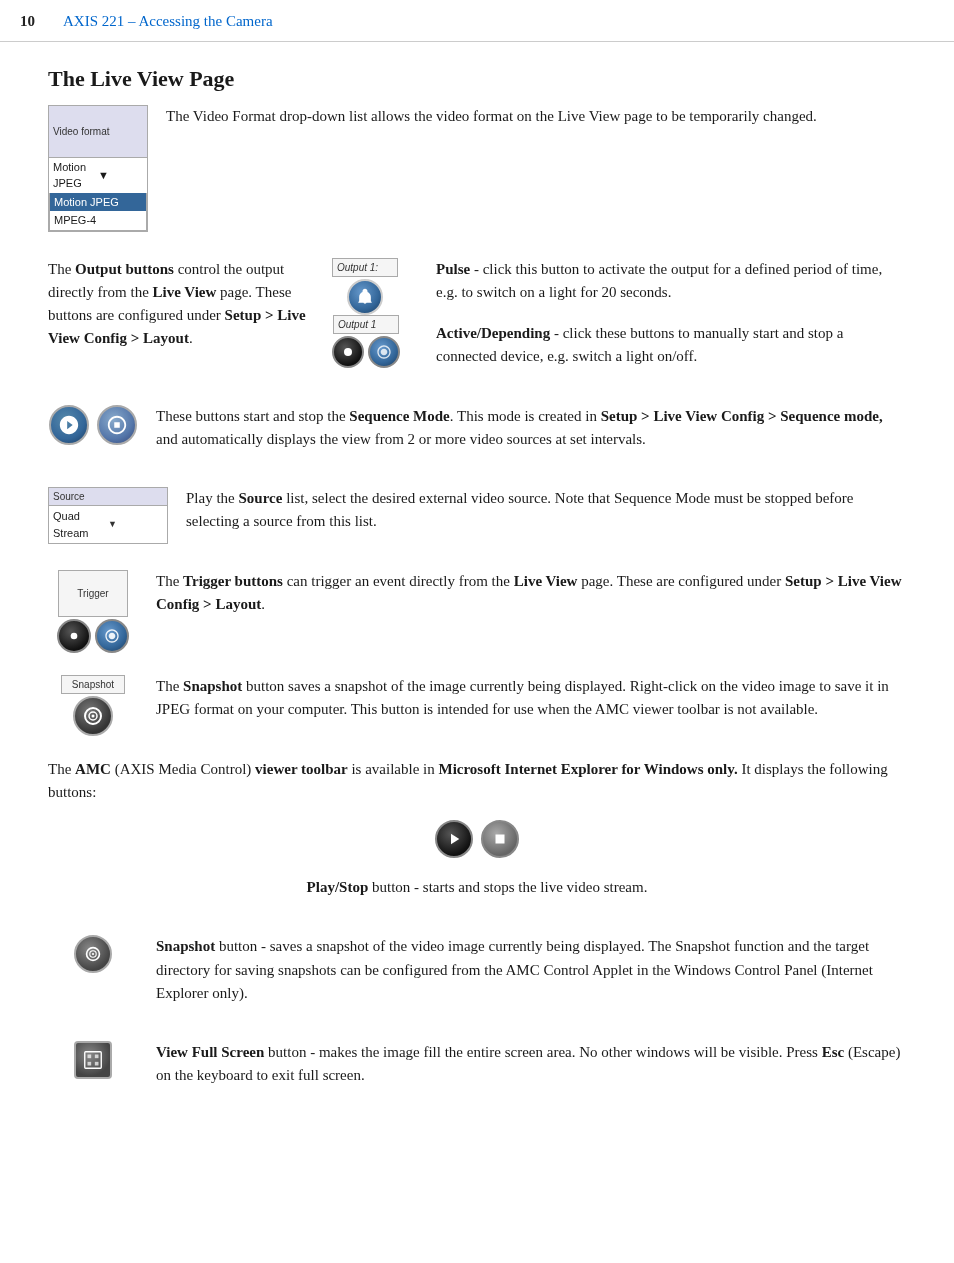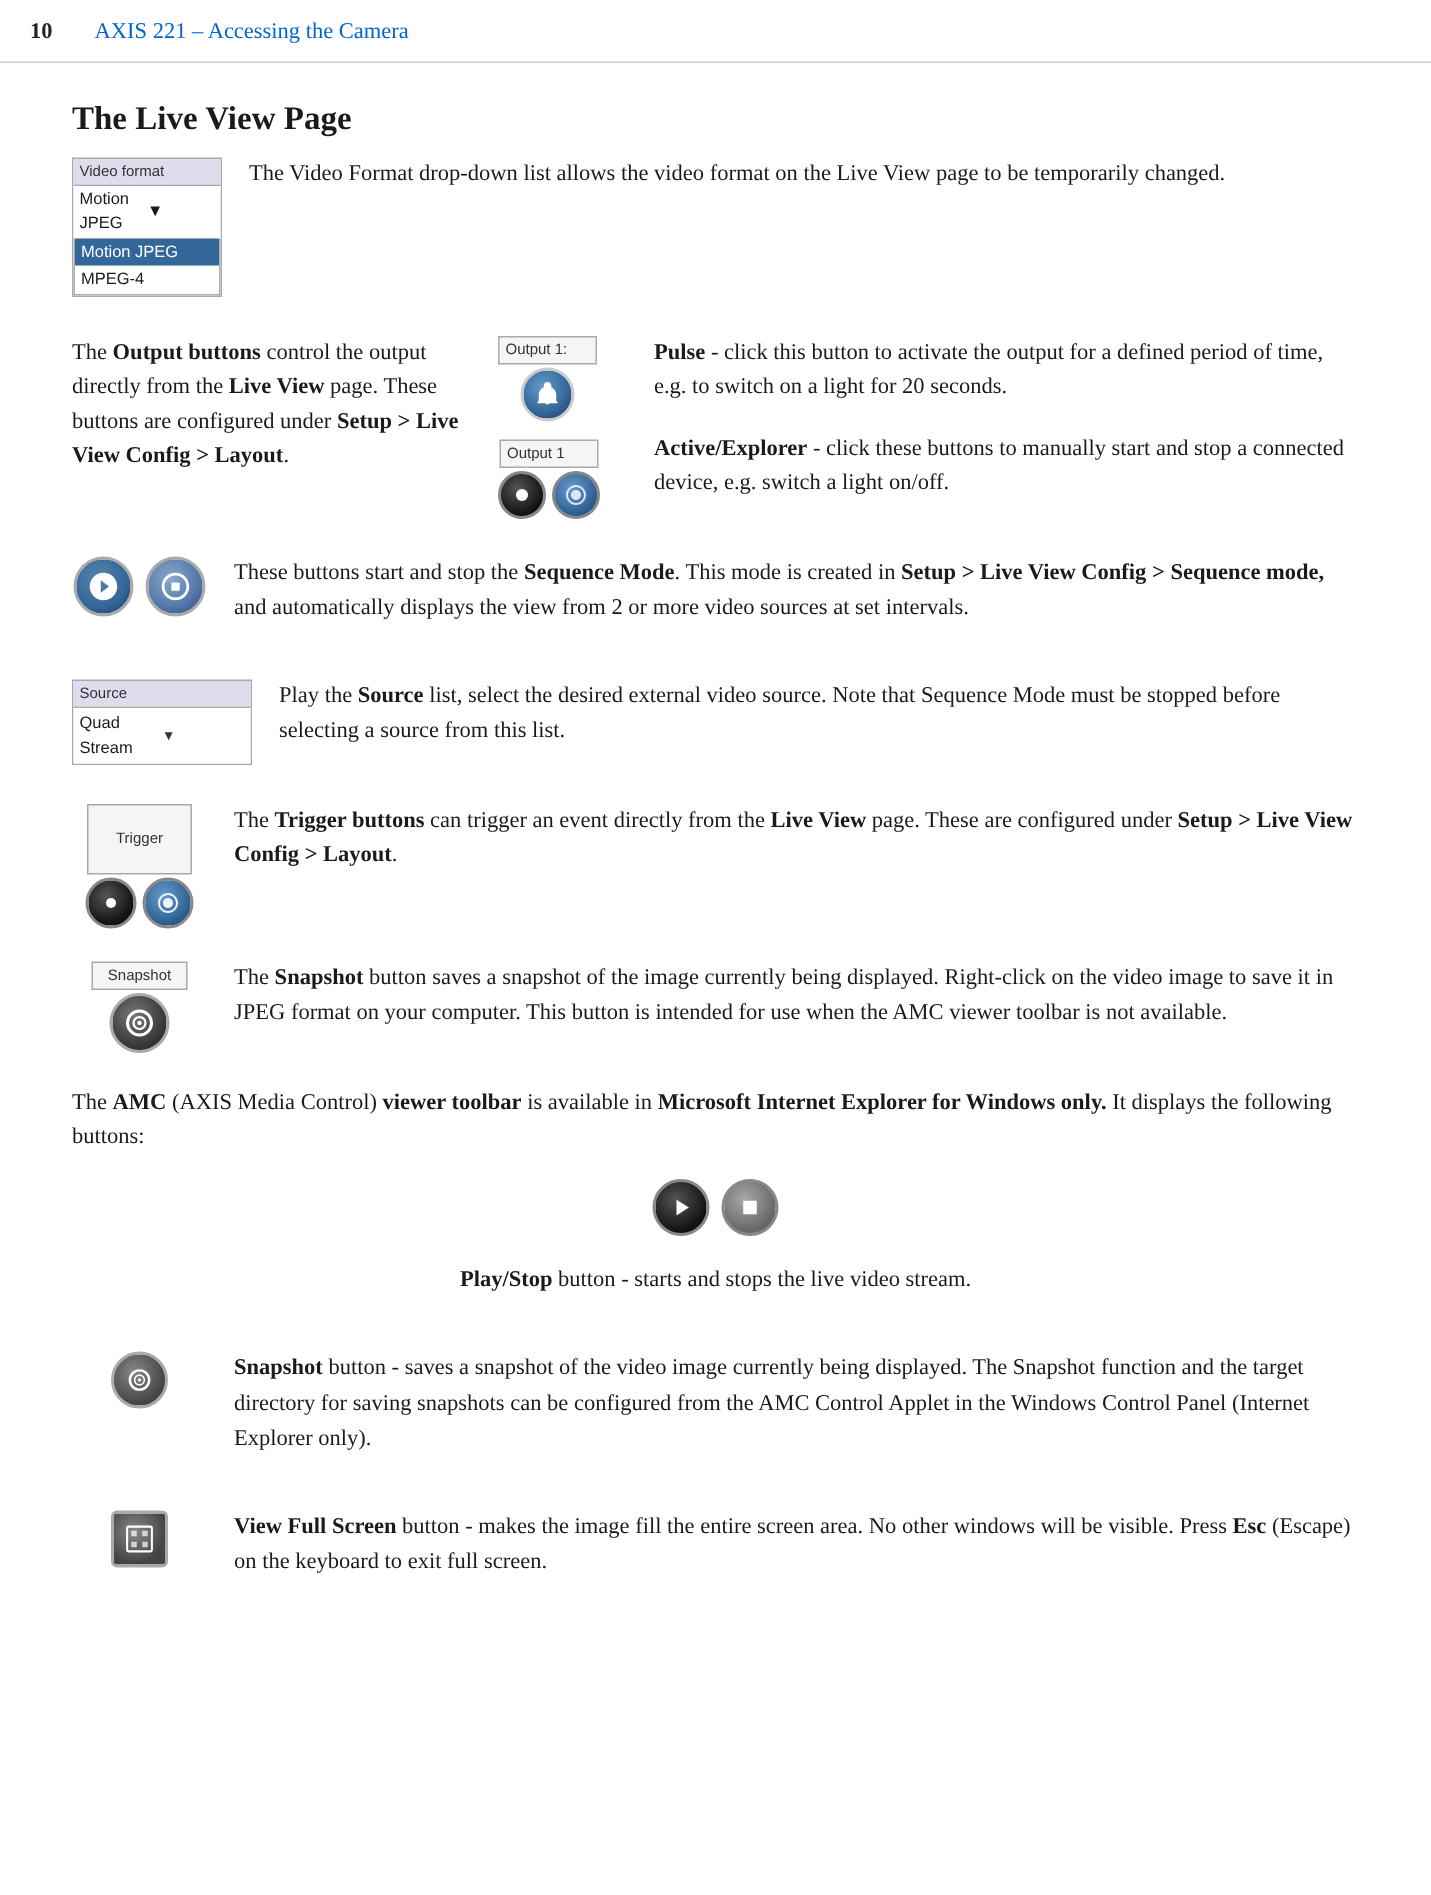--- a/index.html
+++ b/index.html
@@ -72,21 +72,21 @@
       border: 1px solid #aaa;
       background: #fff;
       font-size: 11px;
       font-family: Arial, sans-serif;
       width: 100px;
       margin-bottom: 4px;
     }
     .video-format-label {
       background: #dde;
       color: #333;
-      padding: 1px 4px;
+      padding: 18px 4px;
       font-size: 10px;
     }
     .video-format-select {
       display: flex;
       align-items: center;
       padding: 1px 4px;
       background: #fff;
       border-top: 1px solid #aaa;
       font-size: 11px;
     }
@@ -332,21 +332,21 @@
   </div>
 
   <div class="content-block" style="align-items:flex-start; gap:24px;">
 
     <div style="flex:0 0 260px;">
       <p>
         <span>The </span><strong>Output buttons</strong><span> control the output directly from the </span><strong>Live View</strong><span> page. These buttons are configured under </span><strong>Setup &gt; Live View Config &gt; Layout</strong><span>.</span>
       </p>
     </div>
 
-    <div style="display:flex; flex-direction:column; gap:12px; align-items:flex-start; min-width:80px;">
+    <div style="display:flex; flex-direction:column; align-items:flex-start; min-width:80px;font-style:italic;">
 
       <div class="output-item">
         <div class="output-label-box">
           <span>Output 1:</span>
         </div>
         <div class="btn-circle btn-pulse">
 
           <svg viewBox="0 0 24 24" fill="white" width="20" height="20">
             <path d="M12 2C10.3 2 9 3.3 9 5v1.1C6.7 7.1 5 9.4 5 12v5l-1 1v1h16v-1l-1-1v-5c0-2.6-1.7-4.9-4-5.9V5c0-1.7-1.3-3-3-3zm0 18c1.1 0 2-.9 2-2h-4c0 1.1.9 2 2 2z"></path>
           </svg>
@@ -370,21 +370,21 @@
           </div>
         </div>
       </div>
     </div>
 
     <div style="flex:1;">
       <p style="margin-bottom:18px;">
         <strong>Pulse</strong><span> - click this button to activate the output for a defined period of time, e.g. to switch on a light for 20 seconds.</span>
       </p>
       <p>
-        <strong>Active/Explorer</strong><span> - click these buttons to manually start and stop a connected device, e.g. switch a light on/off.</span>
+        <strong>Active/Depending</strong><span> - click these buttons to manually start and stop a connected device, e.g. switch a light on/off.</span>
       </p>
     </div>
   </div>
 
   <div class="content-block" style="margin-top:10px;">
     <div class="icon-area">
       <div class="seq-btns">
         <div class="btn-seq">
           <svg viewBox="0 0 24 24" fill="white" width="22" height="22">
             <path d="M12 2C6.5 2 2 6.5 2 12s4.5 10 10 10 10-4.5 10-10S17.5 2 12 2zm-2 14.5v-9l6 4.5-6 4.5z"></path>

